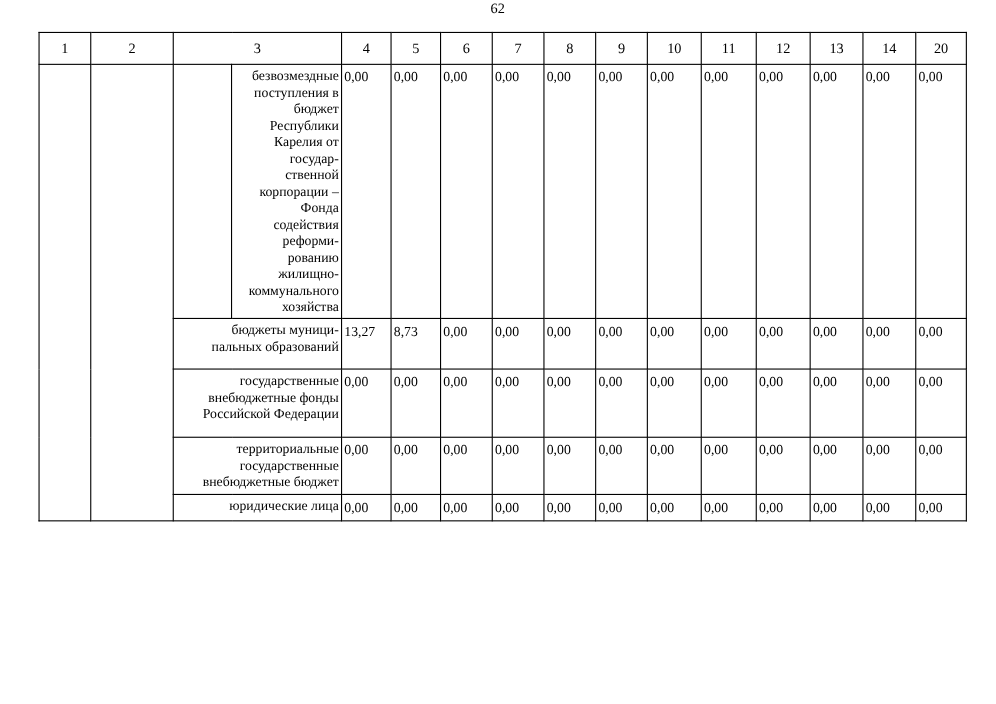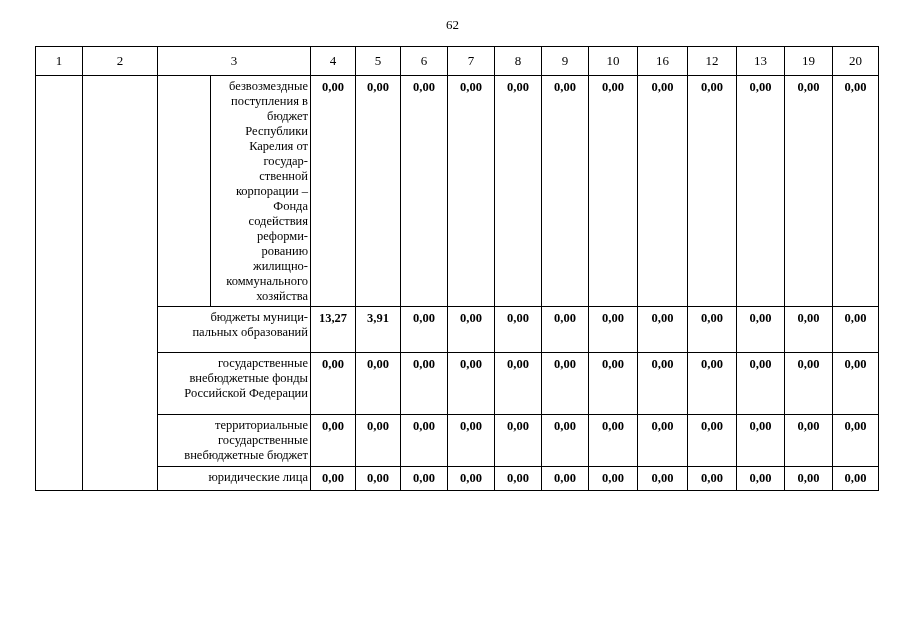--- a/index.html
+++ b/index.html
@@ -10,21 +10,20 @@
   body {
     width: 905px;
     height: 640px;
     font-family: "Liberation Serif", serif;
     color: #000;
     position: relative;
     overflow: hidden;
   }
   .page-number {
     text-align: center;
-    padding-top: 17px;
     font-size: 13px;
   }
   table.budget-table {
     border-collapse: collapse;
     table-layout: fixed;
     margin: 13px 0 0 35px;
     width: 843px;
   }
   .budget-table th,
   .budget-table td {
@@ -36,23 +35,22 @@
     vertical-align: top;
   }
   .budget-table th {
     text-align: center;
     vertical-align: middle;
     height: 24px;
     font-size: 13px;
     padding: 2px;
   }
   .budget-table td.val {
-    text-align: center;
+    text-align: left;
     padding-top: 4px;
-    font-weight: bold;
   }
   .budget-table td.label {
     text-align: right;
     white-space: pre-line;
     line-height: 15px;
     padding: 3px 2px 2px 4px;
   }
   .budget-table tbody tr:nth-child(1) { height: 227px; }
   .budget-table tbody tr:nth-child(2) { height: 46px; }
   .budget-table tbody tr:nth-child(3) { height: 62px; }
@@ -88,24 +86,24 @@
       <th>1</th>
       <th>2</th>
       <th colspan="2">3</th>
       <th>4</th>
       <th>5</th>
       <th>6</th>
       <th>7</th>
       <th>8</th>
       <th>9</th>
       <th>10</th>
-      <th>16</th>
+      <th>11</th>
       <th>12</th>
       <th>13</th>
-      <th>19</th>
+      <th>14</th>
       <th>20</th>
     </tr>
   </thead>
   <tbody>
       <tr>
         <td rowspan="5"></td>
         <td rowspan="5"></td>
         <td></td>
         <td class="label">безвозмездные
 поступления в
@@ -132,21 +130,21 @@
         <td class="val">0,00</td>
         <td class="val">0,00</td>
         <td class="val">0,00</td>
         <td class="val">0,00</td>
         <td class="val">0,00</td>
       </tr>
       <tr>
         <td colspan="2" class="label">бюджеты муници-
 пальных образований</td>
         <td class="val">13,27</td>
-        <td class="val">3,91</td>
+        <td class="val">8,73</td>
         <td class="val">0,00</td>
         <td class="val">0,00</td>
         <td class="val">0,00</td>
         <td class="val">0,00</td>
         <td class="val">0,00</td>
         <td class="val">0,00</td>
         <td class="val">0,00</td>
         <td class="val">0,00</td>
         <td class="val">0,00</td>
         <td class="val">0,00</td>

